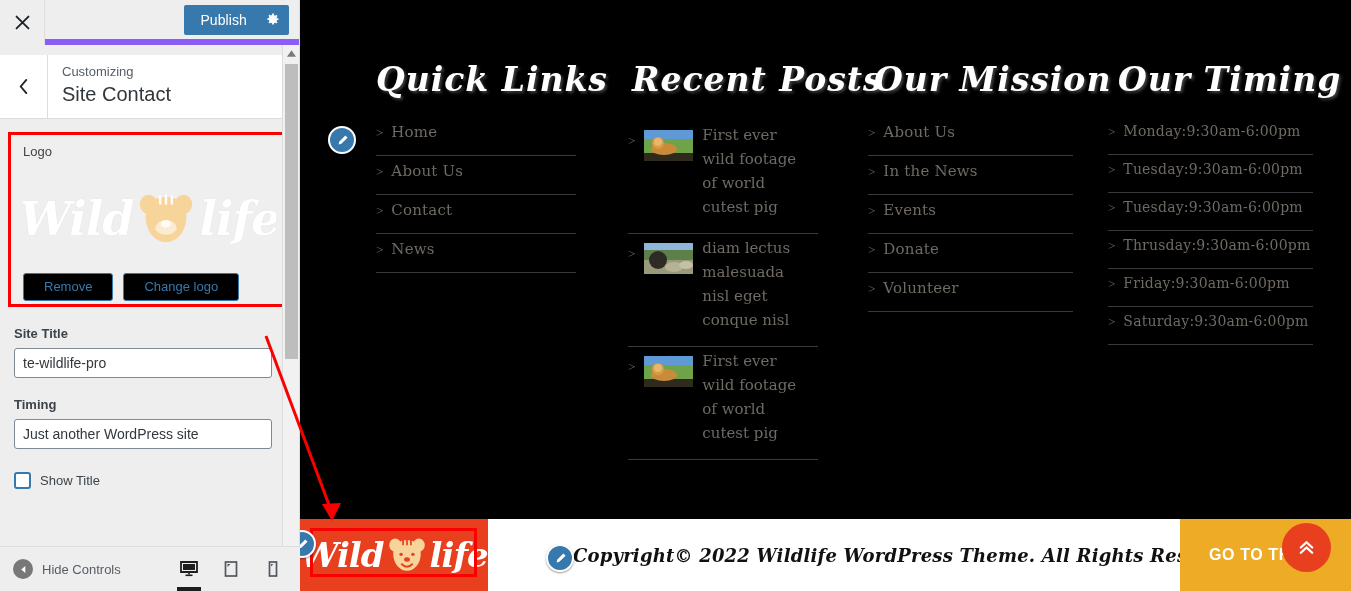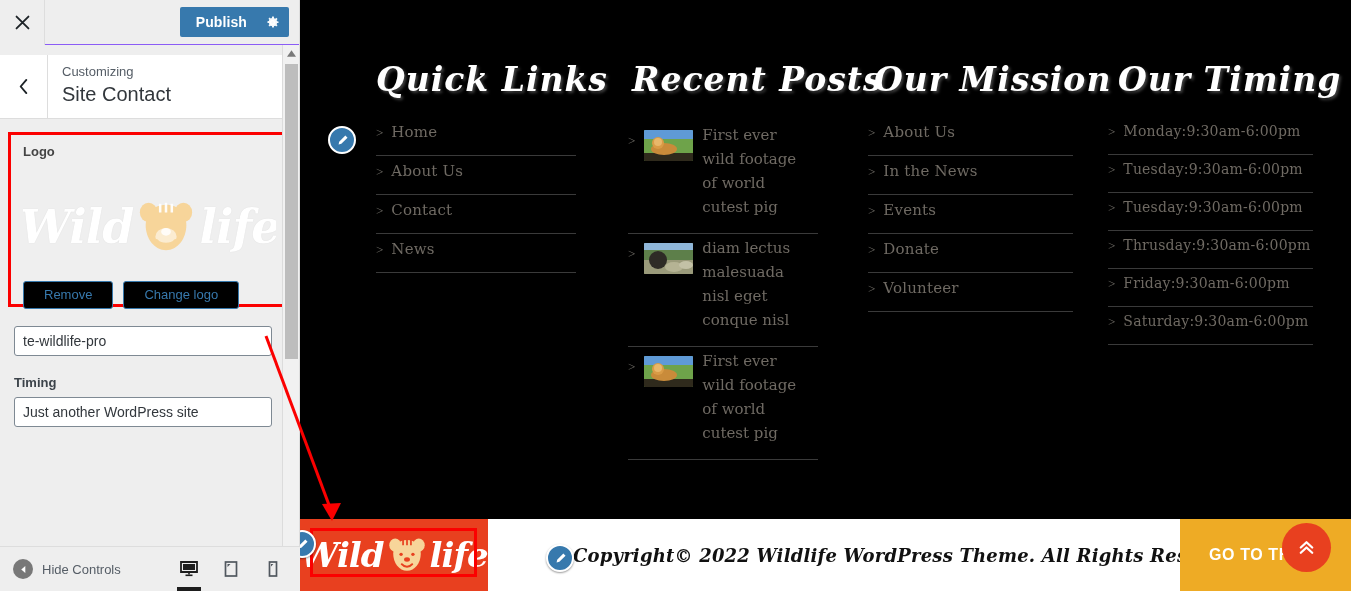--- a/index.html
+++ b/index.html
@@ -15,22 +15,21 @@
   .customizer {
     position: relative;
     width: 300px; height: 591px;
     background: #eeeeee;
     flex: 0 0 300px;
     border-right: 1px solid #ddd;
   }
   .cz-topbar {
     height: 45px; background: #eeeeee;
     display: flex; align-items: stretch;
-    border-bottom: 1px solid #8b5cf6;
-    font-weight: bold;
+    border-bottom: 6px solid #8b5cf6;
   }
   .cz-close {
     width: 45px; height: 45px;
     display: flex; align-items: center; justify-content: center;
     border-right: 1px solid #ddd;
     background: #eeeeee; cursor: pointer;
   }
   .cz-close svg { width: 17px; height: 17px; }
   .cz-topbar-spacer { flex: 1; }
   .cz-publish-wrap { display: flex; align-items: center; padding-right: 10px; }
@@ -68,21 +67,21 @@
   .cz-controls { padding: 0; }
 
   .logo-block {
     margin: 13px 8px 0 8px;
     border: 3px solid #fb0000;
     padding: 9px 12px 12px 12px;
     background: #efefef;
     position: relative;
     height: 175px;
   }
-  .logo-label { font-size: 13px; font-weight: bold; color: #444; margin-bottom: 20px; }
+  .logo-label { font-size: 13px; font-weight: normal; color: #444; margin-bottom: 12px; }
   .logo-preview {
     height: 96px; position: relative; overflow: hidden;
     display: flex; align-items: center; justify-content: center;
   }
   .logo-art {
     position: relative; width: 244px; height: 90px;
     display: flex; align-items: center; justify-content: center;
   }
   .logo-word { font-family: "DejaVu Serif", serif; font-style: italic; font-weight: bold;
     font-size: 46px; color: #ffffff; letter-spacing: -1px; text-shadow: 0 0 1px rgba(0,0,0,.12); }
@@ -323,28 +322,33 @@
               <span class="logo-word">life</span>
             </div>
           </div>
           <div class="logo-buttons">
             <button class="btn-sec">Remove</button>
             <button class="btn-sec">Change logo</button>
           </div>
         </div>
 
         <div class="field-block">
+          <div class="field-label">Site Title</div>
           <input class="field-input" type="text" value="te-wildlife-pro" style="">
         </div>
 
         <div class="field-block">
           <div class="field-label">Timing</div>
           <input class="field-input" type="text" value="Just another WordPress site" style="">
         </div>
 
+        <div class="check-row">
+          <span class="checkbox"></span>
+          <span class="check-label">Show Title</span>
+        </div>
 
       </div>
 
       <div class="cz-scroll">
         <div class="scroll-arrow">
           <svg viewBox="0 0 10 7" fill="#7a7a7a">
               <path d="M5 0 L10 7 L0 7 Z"></path>
             </svg>
         </div>
         <div class="scroll-track">

